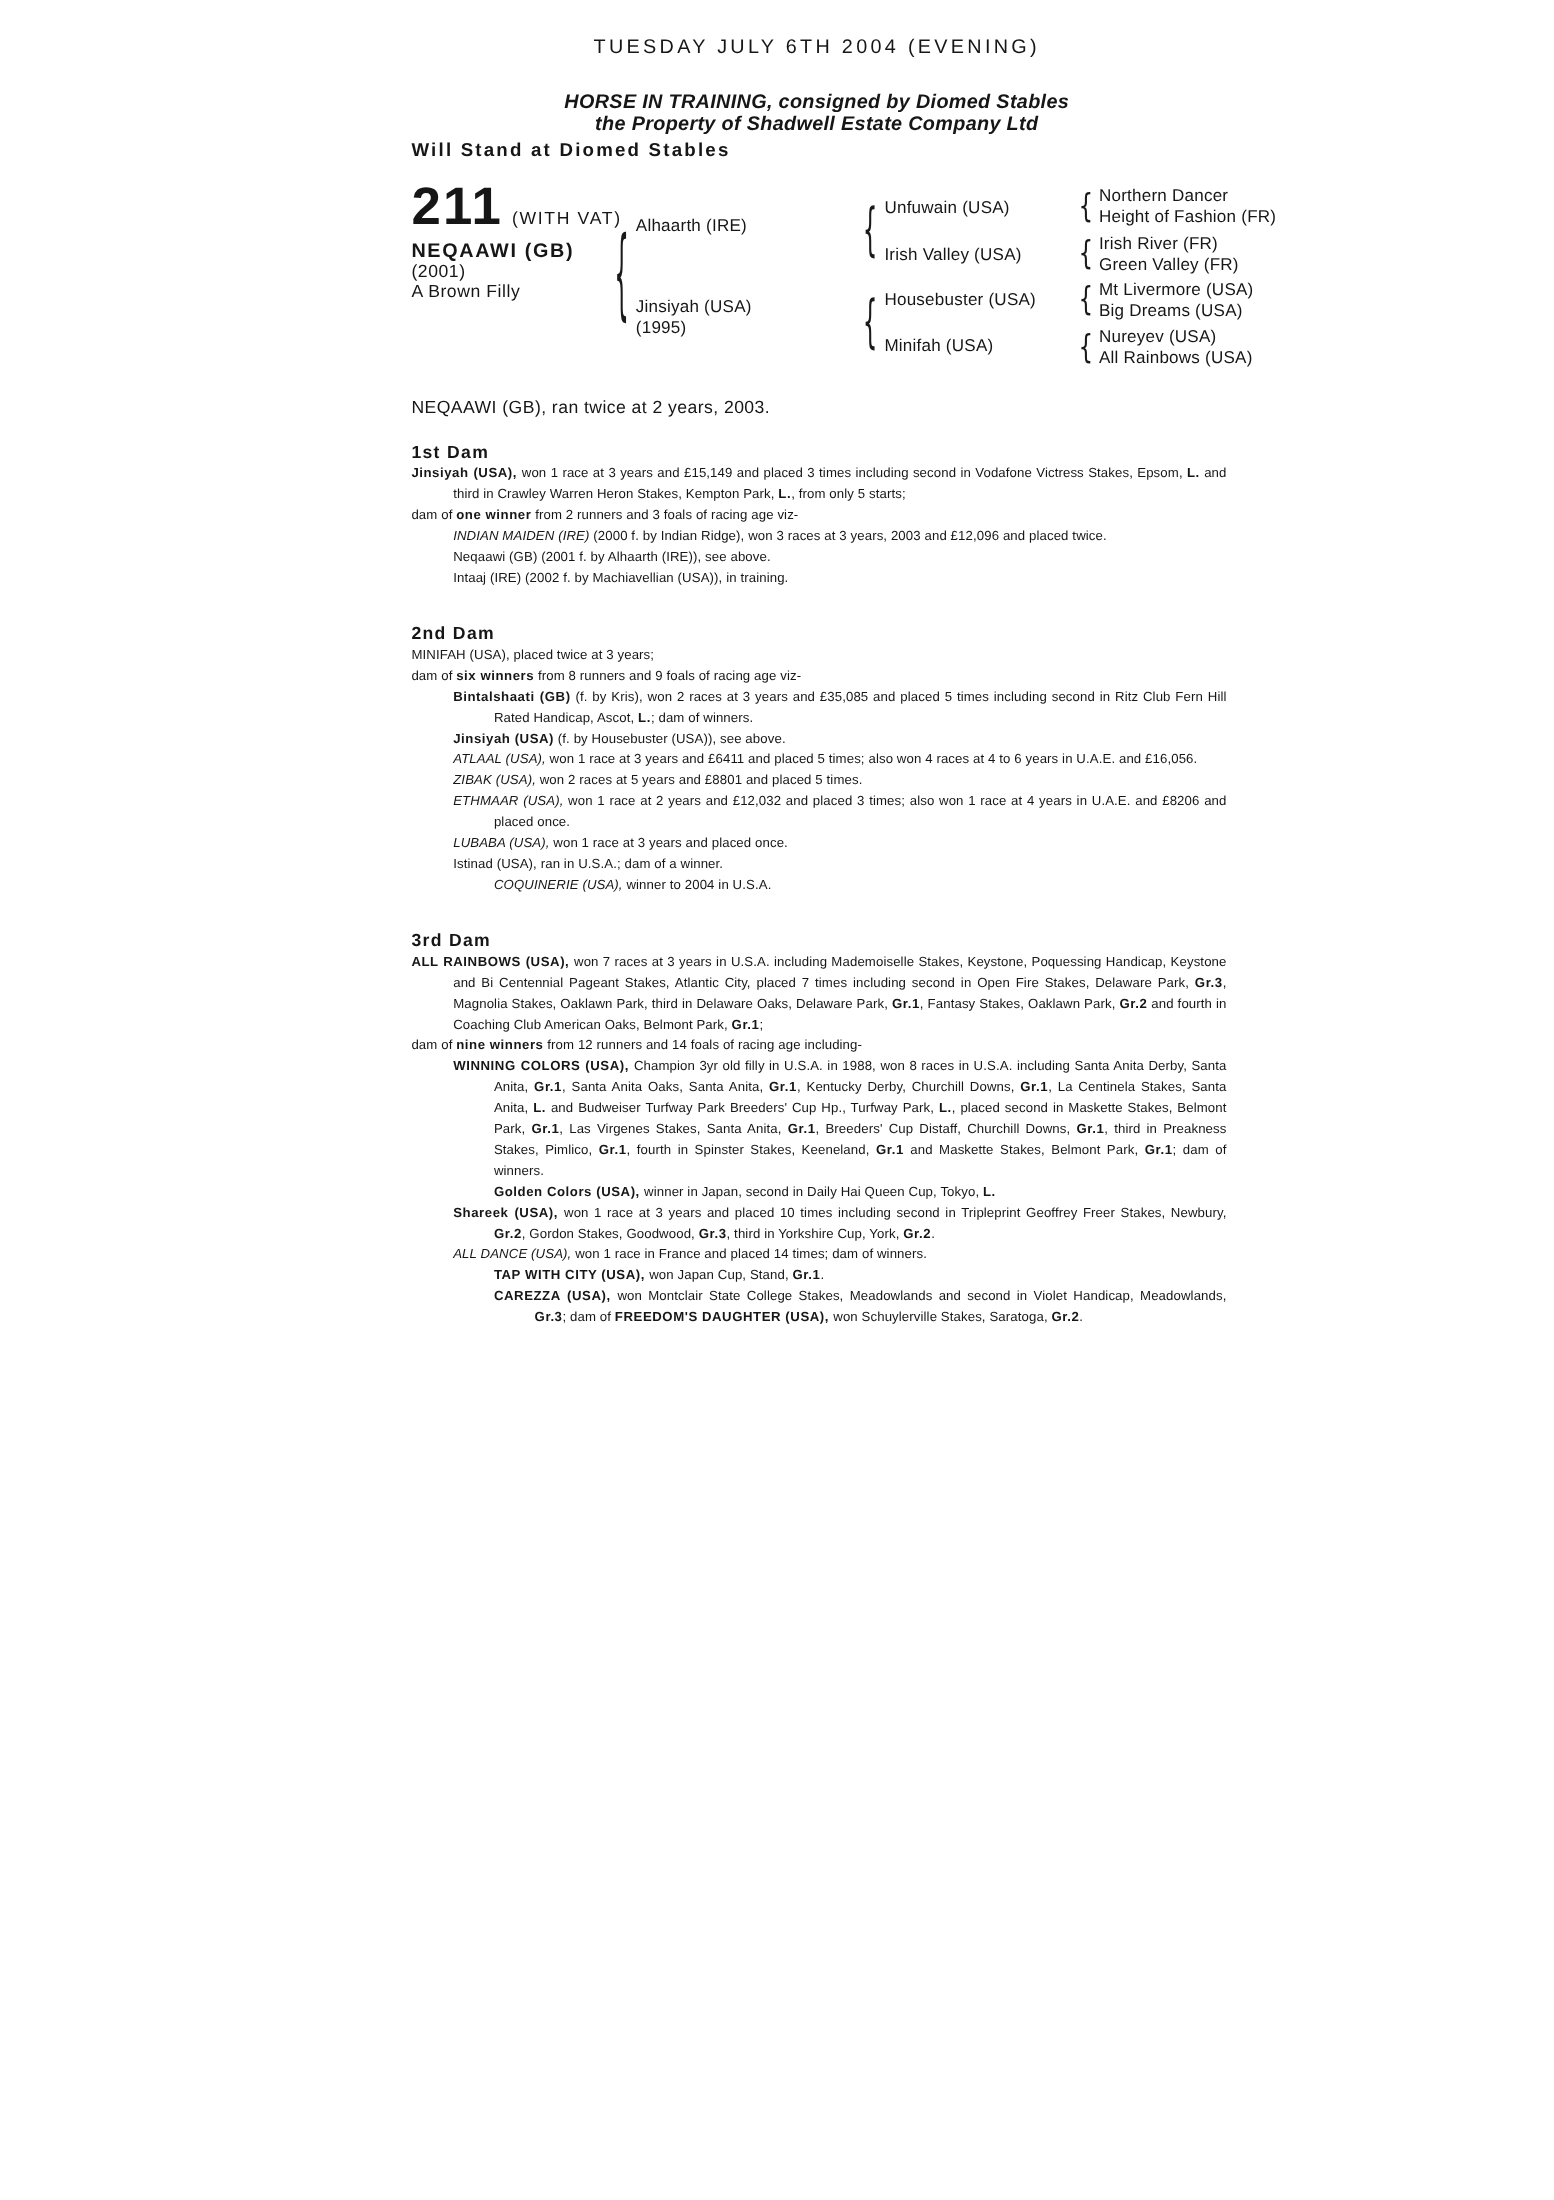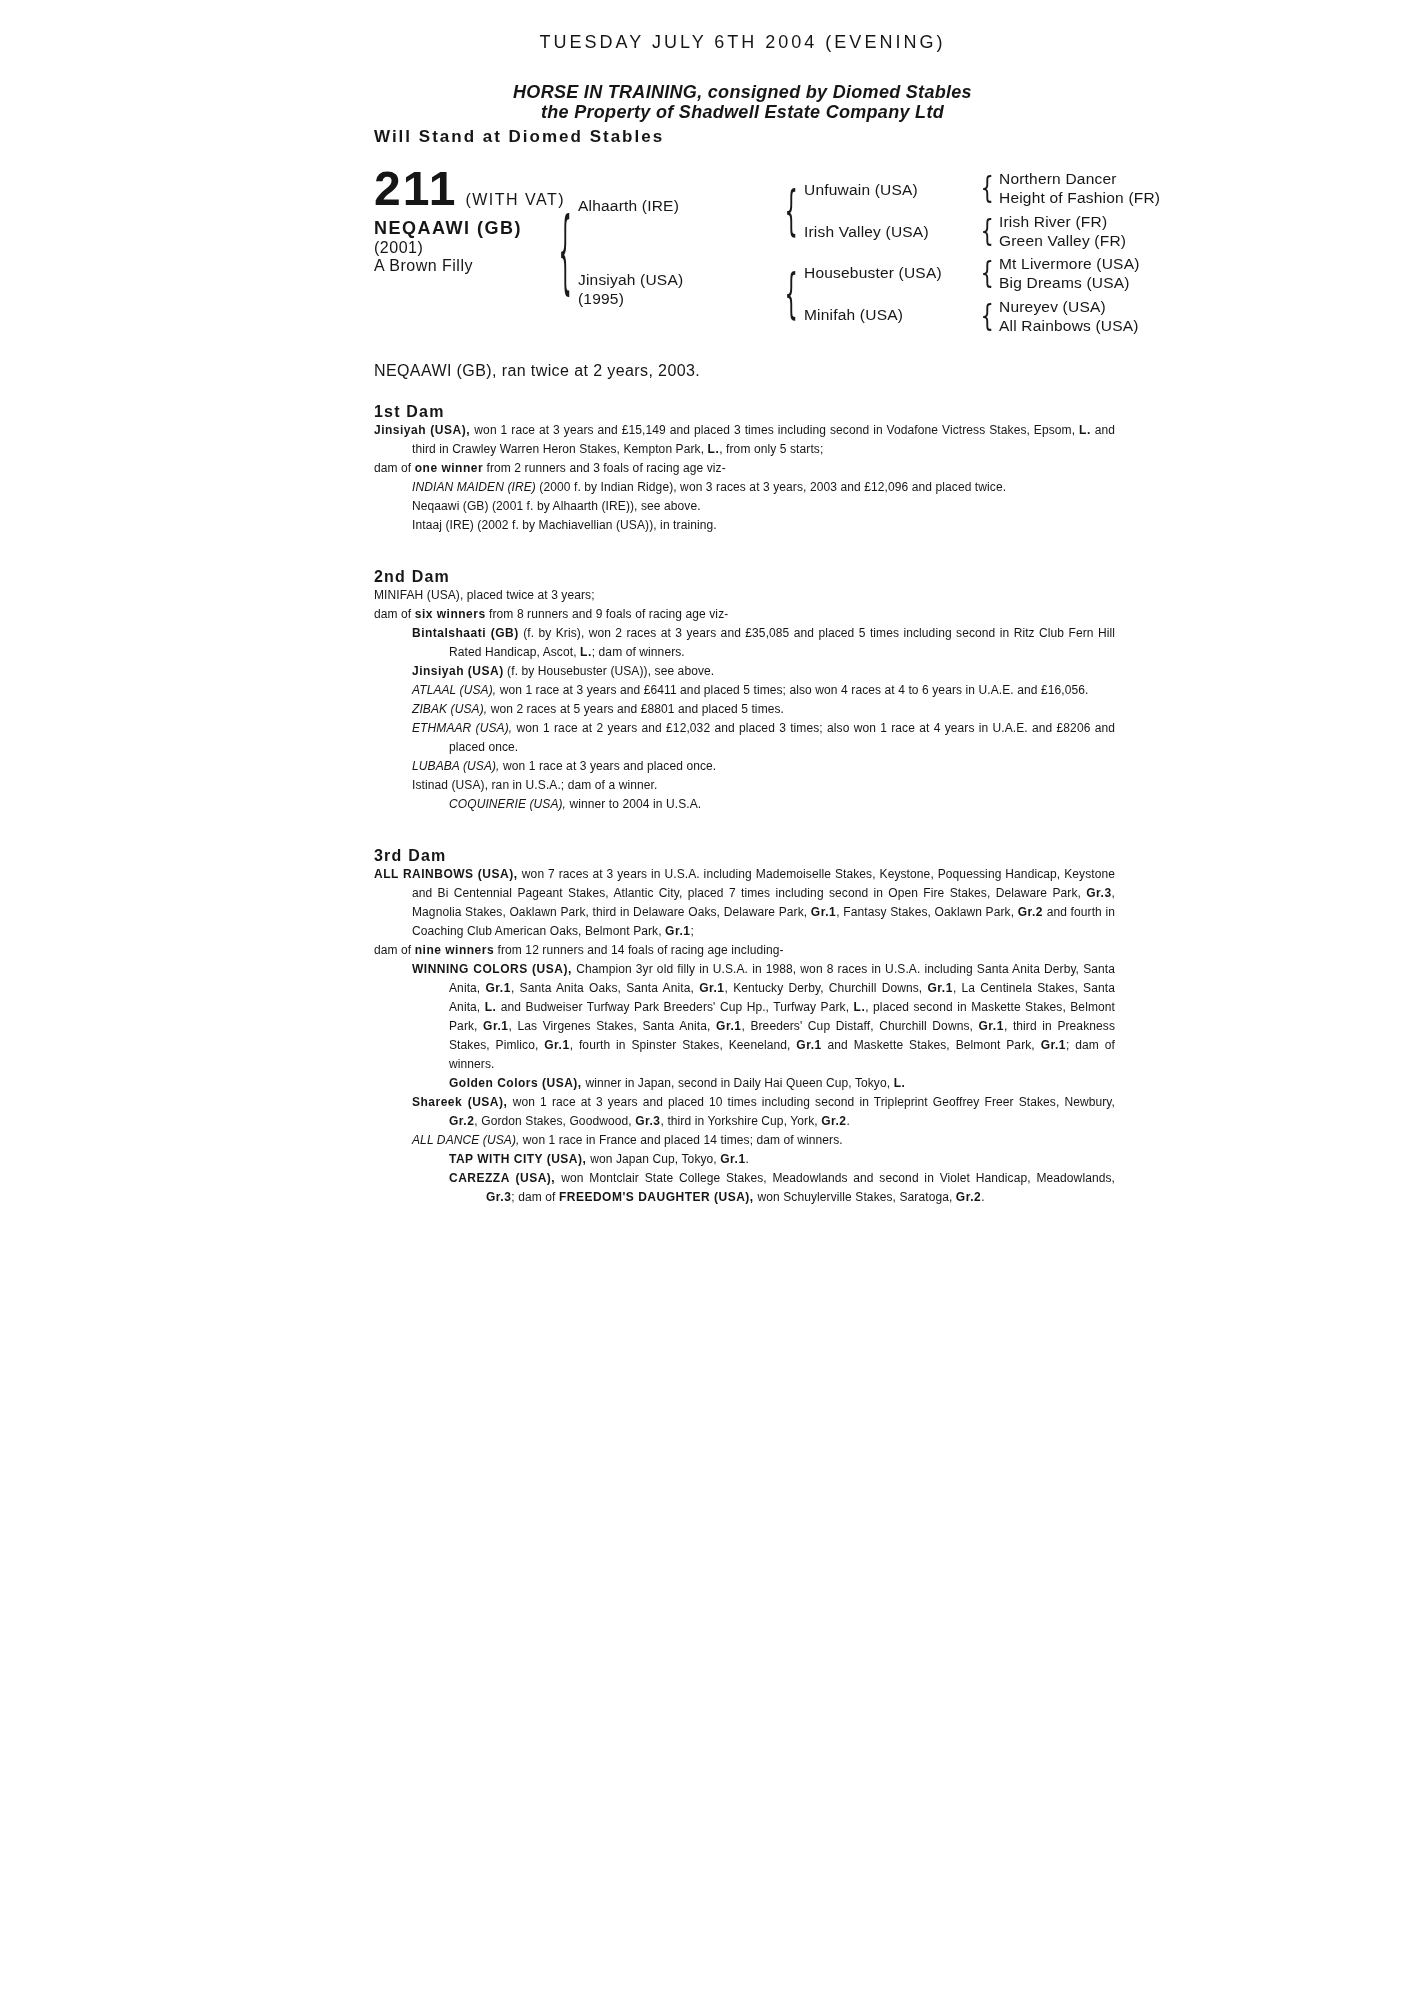--- a/index.html
+++ b/index.html
@@ -183,19 +183,19 @@
     </div>
 
     <div>
       <h3 class="dam-heading">3rd Dam</h3>
       <p class="para l0"><span class="sg-b">ALL RAINBOWS (USA), </span><span class="sg-n">won 7 races at 3 years in U.S.A. including Mademoiselle Stakes, Keystone, Poquessing Handicap, Keystone and Bi Centennial Pageant Stakes, Atlantic City, placed 7 times including second in Open Fire Stakes, Delaware Park, </span><span class="sg-b">Gr.3</span><span class="sg-n">, Magnolia Stakes, Oaklawn Park, third in Delaware Oaks, Delaware Park, </span><span class="sg-b">Gr.1</span><span class="sg-n">, Fantasy Stakes, Oaklawn Park, </span><span class="sg-b">Gr.2</span><span class="sg-n"> and fourth in Coaching Club American Oaks, Belmont Park, </span><span class="sg-b">Gr.1</span><span class="sg-n">;</span></p>
       <p class="para l0"><span class="sg-n">dam of </span><span class="sg-b">nine winners</span><span class="sg-n"> from 12 runners and 14 foals of racing age including-</span></p>
       <p class="para l1"><span class="sg-b">WINNING COLORS (USA), </span><span class="sg-n">Champion 3yr old filly in U.S.A. in 1988, won 8 races in U.S.A. including Santa Anita Derby, Santa Anita, </span><span class="sg-b">Gr.1</span><span class="sg-n">, Santa Anita Oaks, Santa Anita, </span><span class="sg-b">Gr.1</span><span class="sg-n">, Kentucky Derby, Churchill Downs, </span><span class="sg-b">Gr.1</span><span class="sg-n">, La Centinela Stakes, Santa Anita, </span><span class="sg-b">L.</span><span class="sg-n"> and Budweiser Turfway Park Breeders' Cup Hp., Turfway Park, </span><span class="sg-b">L.</span><span class="sg-n">, placed second in Maskette Stakes, Belmont Park, </span><span class="sg-b">Gr.1</span><span class="sg-n">, Las Virgenes Stakes, Santa Anita, </span><span class="sg-b">Gr.1</span><span class="sg-n">, Breeders' Cup Distaff, Churchill Downs, </span><span class="sg-b">Gr.1</span><span class="sg-n">, third in Preakness Stakes, Pimlico, </span><span class="sg-b">Gr.1</span><span class="sg-n">, fourth in Spinster Stakes, Keeneland, </span><span class="sg-b">Gr.1</span><span class="sg-n"> and Maskette Stakes, Belmont Park, </span><span class="sg-b">Gr.1</span><span class="sg-n">; dam of winners.</span></p>
       <p class="para l2"><span class="sg-b">Golden Colors (USA), </span><span class="sg-n">winner in Japan, second in Daily Hai Queen Cup, Tokyo, </span><span class="sg-b">L.</span></p>
       <p class="para l1"><span class="sg-b">Shareek (USA), </span><span class="sg-n">won 1 race at 3 years and placed 10 times including second in Tripleprint Geoffrey Freer Stakes, Newbury, </span><span class="sg-b">Gr.2</span><span class="sg-n">, Gordon Stakes, Goodwood, </span><span class="sg-b">Gr.3</span><span class="sg-n">, third in Yorkshire Cup, York, </span><span class="sg-b">Gr.2</span><span class="sg-n">.</span></p>
       <p class="para l1"><span class="sg-i">ALL DANCE (USA), </span><span class="sg-n">won 1 race in France and placed 14 times; dam of winners.</span></p>
-      <p class="para l2"><span class="sg-b">TAP WITH CITY (USA), </span><span class="sg-n">won Japan Cup, Tokyo, </span><span class="sg-b">Gr.1</span><span class="sg-n">.</span></p>
+      <p class="para l2"><span class="sg-b">TAP WITH CITY (USA), </span><span class="sg-n">won Japan Cup, Stand, </span><span class="sg-b">Gr.1</span><span class="sg-n">.</span></p>
       <p class="para l2"><span class="sg-b">CAREZZA (USA), </span><span class="sg-n">won Montclair State College Stakes, Meadowlands and second in Violet Handicap, Meadowlands, </span><span class="sg-b">Gr.3</span><span class="sg-n">; dam of </span><span class="sg-b">FREEDOM'S DAUGHTER (USA), </span><span class="sg-n">won Schuylerville Stakes, Saratoga, </span><span class="sg-b">Gr.2</span><span class="sg-n">.</span></p>
     </div>
 
   </div>
 
 </div>
 
 </body></html>

